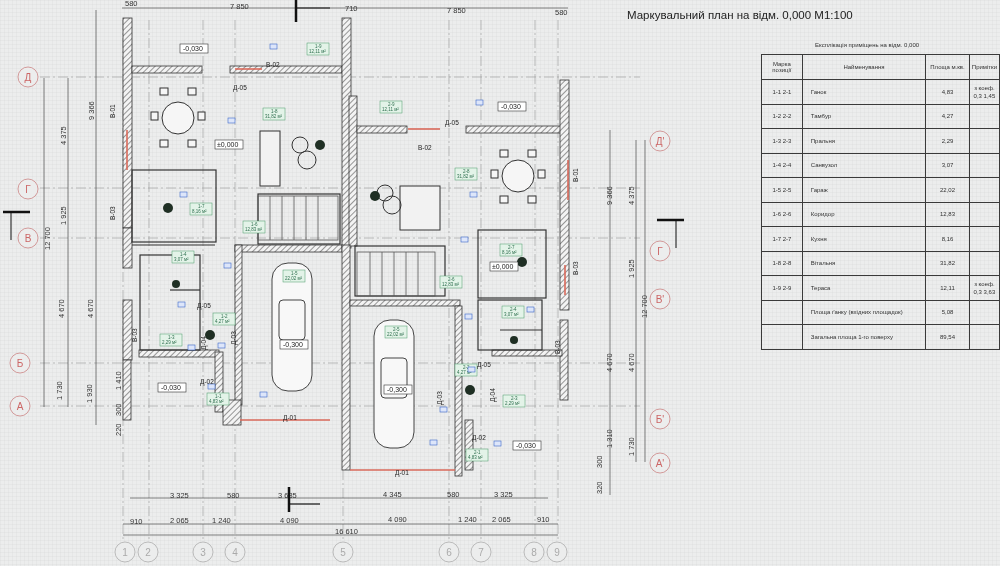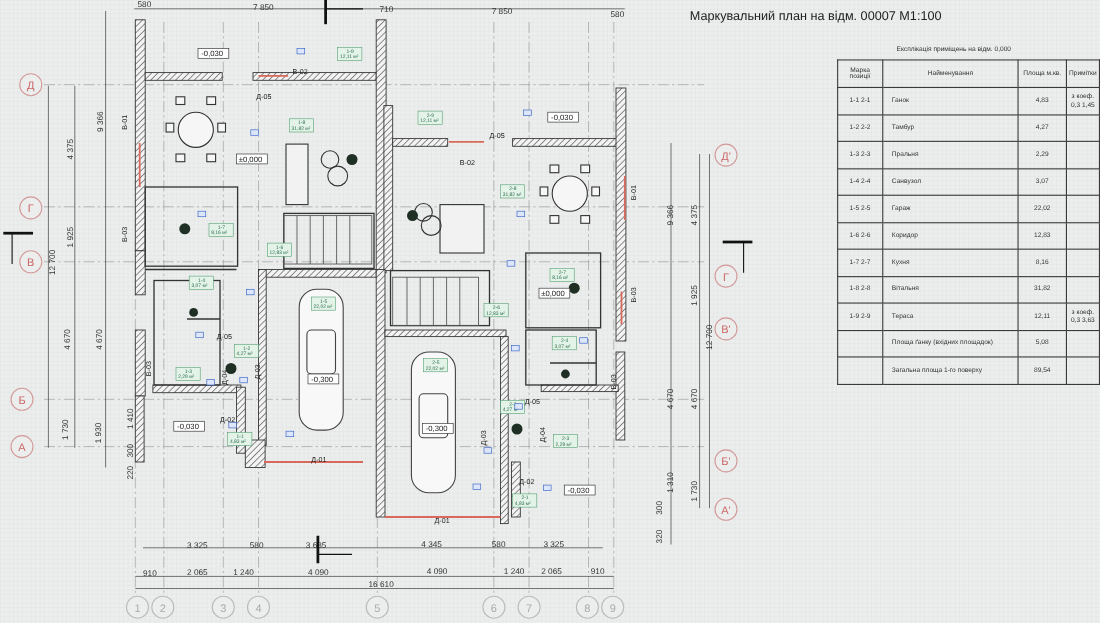--- a/index.html
+++ b/index.html
@@ -19,21 +19,21 @@
   table.expl td.nm{width:118px;padding-left:8px;}
   table.expl td.ar{text-align:center;width:40px;}
   table.expl td.nt{text-align:center;line-height:8px;}
   .svgwrap{position:absolute;left:0;top:0;width:1000px;height:566px;}
 </style>
 </head>
 <body>
 
 <div class="sheet"></div>
 
-<div class="abs title">Маркувальний план на відм. 00007 М1:100</div>
+<div class="abs title">Маркувальний план на відм. 0,000 М1:100</div>
 <div class="abs tbl-caption">Експлікація приміщень на відм. 0,000</div>
 
 <table class="expl">
   <tbody>
       <tr>
     <th>Марка позиції</th>
     <th>Найменування</th>
     <th>Площа м.кв.</th>
     <th>Примітки</th>
   </tr>

